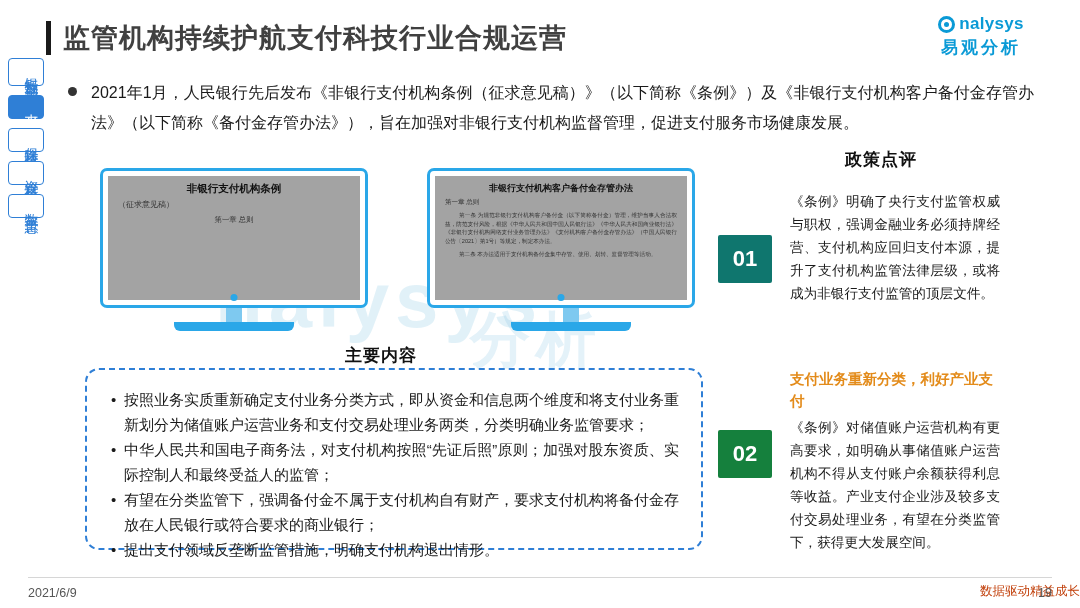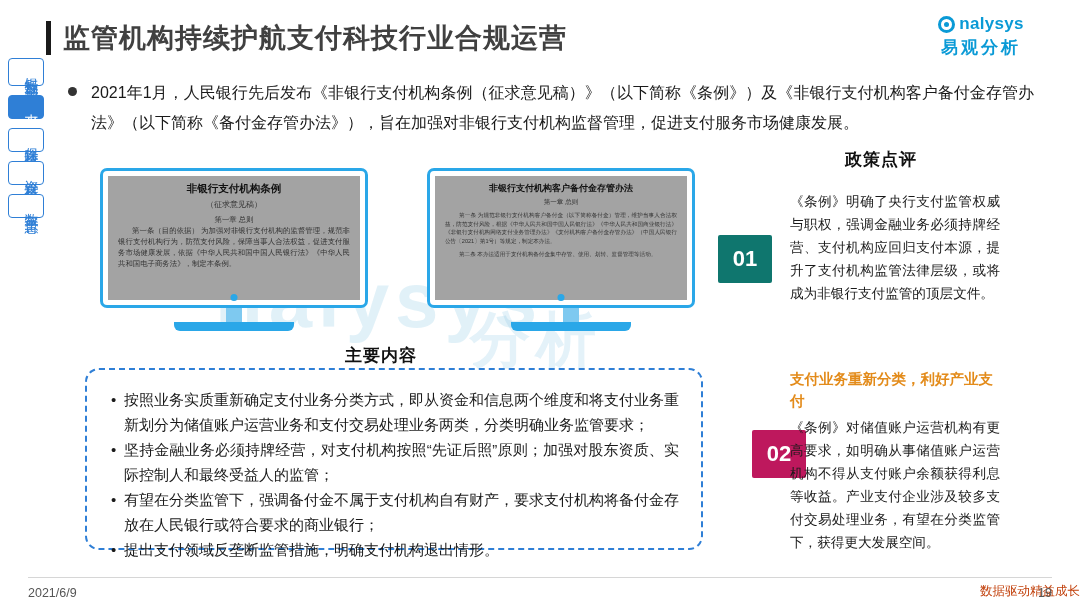--- a/index.html
+++ b/index.html
@@ -182,21 +182,20 @@
     margin: 0 auto;
   }
   .doc-title {
     text-align: center;
     font-size: 10.5px;
     font-weight: bold;
     color: #111;
     margin-bottom: 3px;
   }
   .doc-sub {
-    text-align: center;
     font-size: 8px;
     color: #333;
     margin-bottom: 4px;
   }
   .doc-line {
     font-size: 7.4px;
     line-height: 11px;
     color: #333;
     text-align: justify;
   }
@@ -319,21 +318,21 @@
     height: 48px;
     color: #fff;
     font-size: 22px;
     font-weight: bold;
     display: flex;
     align-items: center;
     justify-content: center;
     border-radius: 2px;
   }
   .badge-1 { left: 718px; top: 235px; background: #0f766e; }
-  .badge-2 { left: 752px; top: 430px; background: #be185d; }
+  .badge-2 { left: 718px; top: 430px; background: #15803d; }
 
   
   .footer-line {
     position: absolute;
     left: 28px;
     right: 28px;
     bottom: 30px;
     height: 1px;
     background: #d6d6d6;
   }
@@ -392,21 +391,20 @@
 
 <div class="watermark">nalysys</div>
 <div class="watermark2">分析</div>
 
 <div class="monitor mon1">
   <div class="screen">
     <div class="screen-inner">
       <div class="doc-title">非银行支付机构条例</div>
       <div class="doc-sub">（征求意见稿）</div>
       <div class="doc-line center">第一章 总则</div>
-      <div class="doc-line doc-indent">第一条（目的依据） 为加强对非银行支付机构的监督管理，规范非银行支付机构行为，防范支付风险，保障当事人合法权益，促进支付服务市场健康发展，依据《中华人民共和国中国人民银行法》《中华人民共和国电子商务法》，制定本条例。</div>
     </div>
     <div class="screen-dot"></div>
   </div>
   <div class="stand-neck"></div>
   <div class="stand-base"></div>
 </div>
 
 <div class="monitor mon2">
   <div class="screen">
     <div class="screen-inner">
@@ -418,21 +416,21 @@
     <div class="screen-dot"></div>
   </div>
   <div class="stand-neck"></div>
   <div class="stand-base"></div>
 </div>
 
 <div class="main-heading">主要内容</div>
 <div class="content-box">
   <ul class="content-list">
     <li>按照业务实质重新确定支付业务分类方式，即从资金和信息两个维度和将支付业务重新划分为储值账户运营业务和支付交易处理业务两类，分类明确业务监管要求；</li>
-    <li>坚持金融业务必须持牌经营，对支付机构按照“先证后照”原则；加强对股东资质、实际控制人和最终受益人的监管；</li>
+    <li>中华人民共和国电子商务法，对支付机构按照“先证后照”原则；加强对股东资质、实际控制人和最终受益人的监管；</li>
     <li>有望在分类监管下，强调备付金不属于支付机构自有财产，要求支付机构将备付金存放在人民银行或符合要求的商业银行；</li>
     <li>提出支付领域反垄断监管措施，明确支付机构退出情形。</li>
   </ul>
 </div>
 
 <div class="comment-title">政策点评</div>
 
 <div class="badge badge-1">01</div>
 <div class="badge badge-2">02</div>
 

